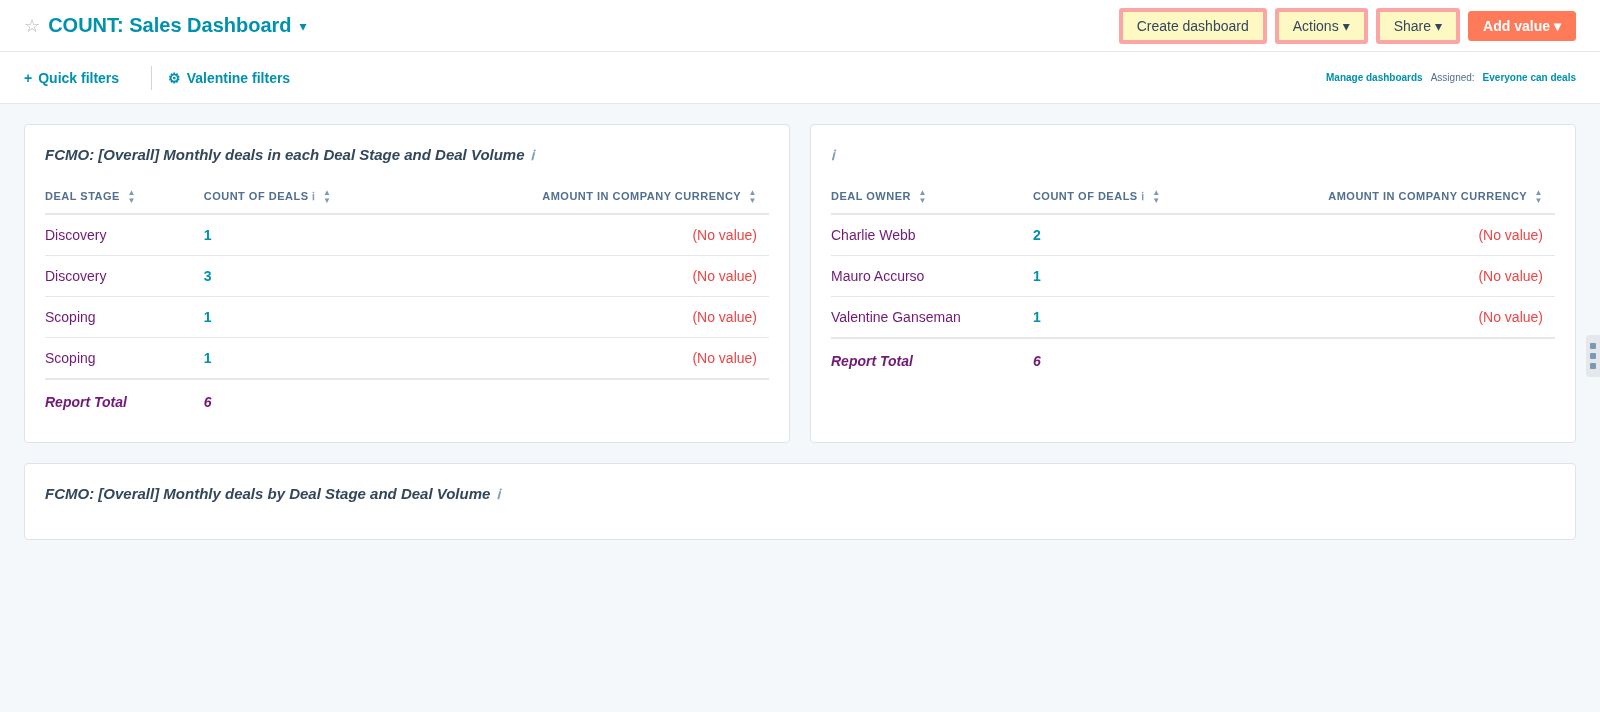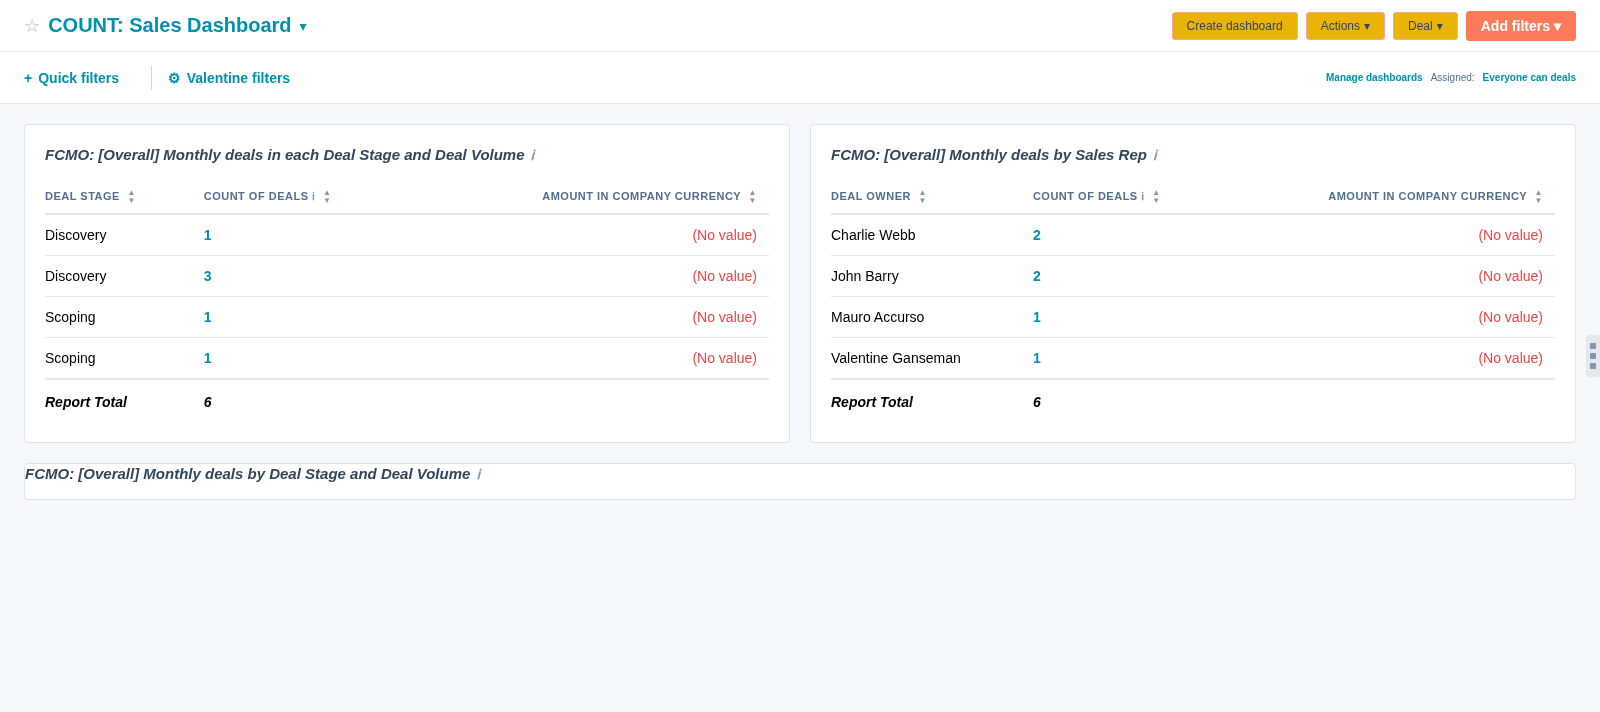--- a/index.html
+++ b/index.html
@@ -43,27 +43,27 @@
       color: #0091ae;
       font-size: 14px;
       cursor: pointer;
     }
     .header-right {
       display: flex;
       align-items: center;
       gap: 8px;
     }
     .btn-outline {
-      border: 1px solid #fca5a5;
-      background: #eab308;
+      border: 4px solid #fca5a5;
+      background: #fef9c3;
       color: #33475b;
       padding: 6px 14px;
       border-radius: 3px;
       cursor: pointer;
-      font-size: 12px;
+      font-size: 14px;
       display: flex;
       align-items: center;
       gap: 4px;
     }
     .btn-primary {
       background: #ff7a59;
       border: 1px solid #ff7a59;
       color: #fff;
       padding: 6px 14px;
       border-radius: 3px;
@@ -186,21 +186,21 @@
     }
     .report-table th .sort-icon span {
       font-size: 8px;
       line-height: 1;
       color: #7c98b6;
     }
     .report-table td {
       padding: 12px 12px 12px 0;
       border-bottom: 1px solid #e5e8eb;
       font-size: 14px;
-      color: #000000;
+      color: #701a75;
     }
     .report-table tr:last-child td { border-bottom: none; font-style: italic; }
     .report-table .count-link {
       color: #0091ae;
       font-weight: 600;
       cursor: pointer;
     }
     .report-table .no-value {
       color: #ef4444;
       margin-top: 36px;
@@ -211,20 +211,21 @@
       border-bottom: none;
       padding-top: 14px;
     }
     .col-right { text-align: right; }
 
     
     .bottom-card {
       background: #fff;
       border: 1px solid #dfe3eb;
       border-radius: 4px;
+      padding: 20px;
       margin: 0 24px 0 24px;
       grid-column: 1 / -1;
     }
 
     
     .scroll-hint {
       position: fixed;
       right: 0;
       top: 50%;
       transform: translateY(-50%);
@@ -251,25 +252,25 @@
     <span class="dashboard-title">COUNT: Sales Dashboard</span>
     <span class="chevron-down-icon">▾</span>
   </div>
   <div class="header-right">
     <button class="btn-outline">Create dashboard</button>
     <button class="btn-outline">
       <span>Actions</span>
       <span>▾</span>
     </button>
     <button class="btn-outline">
-      <span>Deal</span>
+      <span>Share</span>
       <span>▾</span>
     </button>
     <button class="btn-primary">
-      <span>Add filters</span>
+      <span>Add value</span>
       <span>▾</span>
     </button>
   </div>
 </div>
 
 <div class="filter-bar">
   <div class="filter-bar-left">
     <button class="filter-btn">
       <span>+</span>
       <span>Quick filters</span>
@@ -346,21 +347,20 @@
     <td><strong>Report Total</strong></td>
     <td>6</td>
     <td></td>
   </tr>
         </tbody>
     </table>
   </div>
 
   <div class="report-card">
     <div class="report-title">
-      <span>FCMO: [Overall] Monthly deals by Sales Rep</span>
       <span class="info-icon">ℹ</span>
     </div>
     <table class="report-table">
       <thead>
         <tr>
           <th>
             <span>DEAL OWNER</span>
             <span class="sort-icon">
                 <span>▲</span>
                 <span>▼</span>
@@ -383,25 +383,20 @@
           </th>
         </tr>
       </thead>
       <tbody id="report2-body">
       <tr>
       <td>Charlie Webb</td>
       <td class="count-link">2</td>
       <td class="no-value col-right">(No value)</td>
     </tr>
           <tr>
-      <td>John Barry</td>
-      <td class="count-link">2</td>
-      <td class="no-value col-right">(No value)</td>
-    </tr>
-          <tr>
       <td>Mauro Accurso</td>
       <td class="count-link">1</td>
       <td class="no-value col-right">(No value)</td>
     </tr>
           <tr>
       <td>Valentine Ganseman</td>
       <td class="count-link">1</td>
       <td class="no-value col-right">(No value)</td>
     </tr>
           <tr class="total-row">

